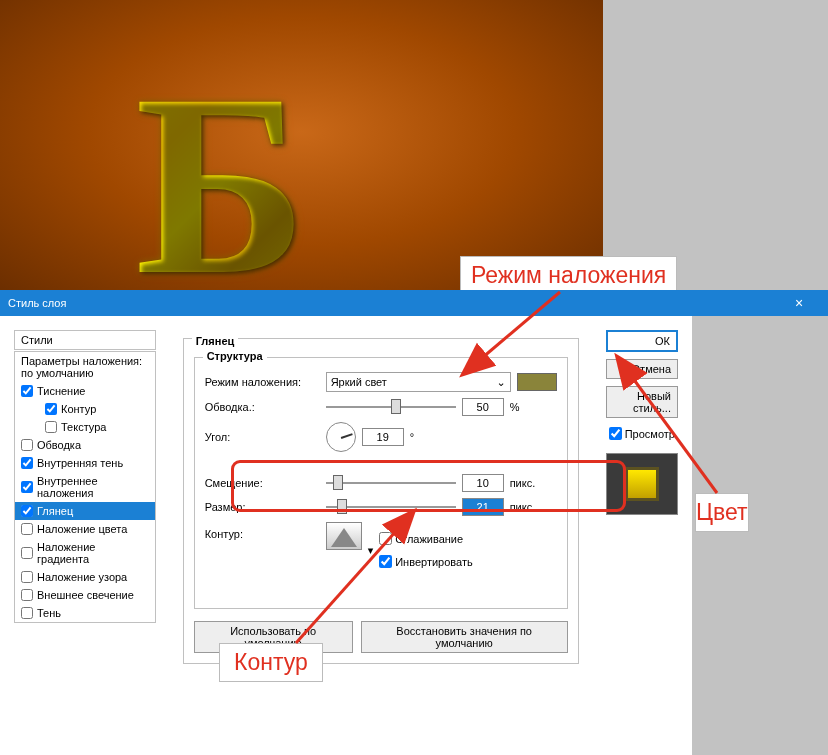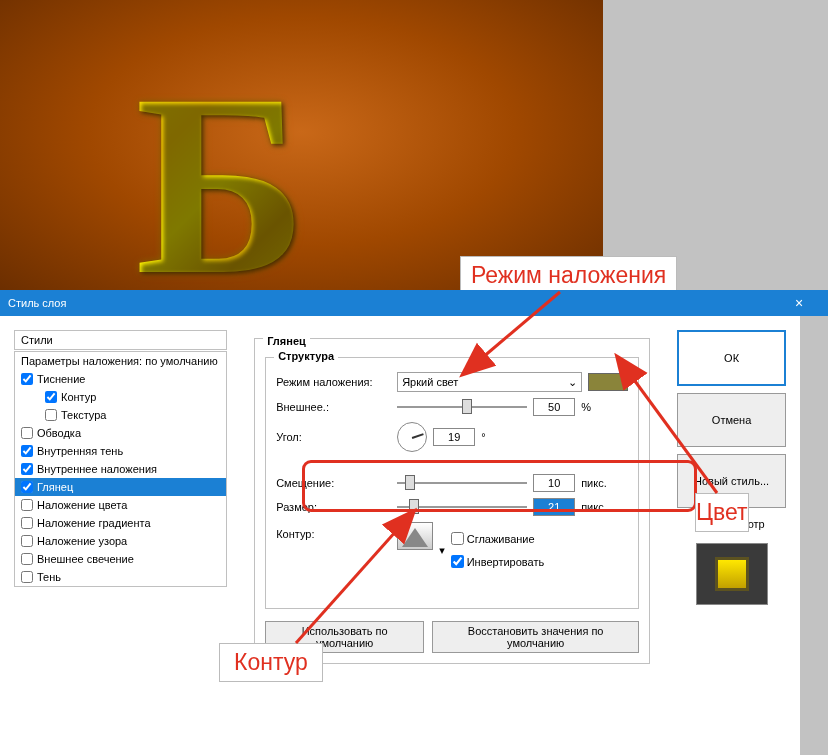--- a/index.html
+++ b/index.html
@@ -1,21 +1,21 @@
 <!DOCTYPE html>
 <html><head>
 <meta charset="utf-8">
 <style>
 *{margin:0;padding:0;box-sizing:border-box;font-family:Tahoma,Arial,sans-serif;font-size:11px}
 body{background:#c2c2c2;width:828px;height:755px;overflow:hidden}
 .canvas{width:603px;height:293px;background:radial-gradient(ellipse at 50% 45%,#c96818 0%,#a04800 50%,#6b2e00 100%);position:relative}
 .letter{position:absolute;left:135px;top:35px;font-size:260px;font-weight:bold;font-family:'Times New Roman',serif;color:#ffe800;text-shadow:2px 2px 4px rgba(0,0,0,.5);background:linear-gradient(135deg,#fff200 0%,#ffd000 30%,#fff200 50%,#d4a800 70%,#fff200 100%);-webkit-background-clip:text;-webkit-text-fill-color:transparent;filter:drop-shadow(0 0 3px #8b6500)}
 .titlebar{background:#1b80d4;color:#fff;height:26px;line-height:26px;padding:0 8px;display:flex;justify-content:space-between;align-items:center;position:absolute;width:828px;top:290px}
 .titlebar .close{width:42px;height:26px;display:flex;align-items:center;justify-content:center;font-size:14px}
-.dialog{position:absolute;top:316px;width:800px;height:439px;background:#fff;padding:14px;display:flex;gap:27px}
+.dialog{position:absolute;top:316px;width:692px;height:439px;background:#fff;padding:14px;display:flex;gap:27px}
 .left{width:235px}
 .styles-header{border:1px solid #c0c0c0;padding:3px 6px;margin-bottom:1px}
 .list{border:1px solid #c0c0c0}
 .row{padding:3px 6px;display:flex;align-items:center;gap:4px;border-bottom:0;cursor:default}
 .row.indent{padding-left:30px}
 .row.sel{background:#1b80d4;color:#fff}
 .row input[type=checkbox]{width:12px;height:12px}
 .mid{flex:1;position:relative}
 .fieldset{border:1px solid #c0c0c0;padding:8px 10px 24px;margin-top:4px;position:relative}
 .fieldset .legend{position:absolute;top:-8px;left:8px;background:#fff;padding:0 4px;font-weight:bold}
@@ -31,21 +31,21 @@
 .numbox.sel{background:#1b80d4;color:#fff}
 .unit{width:40px}
 .anglecircle{width:30px;height:30px;border:1px solid #888;border-radius:50%;position:relative;background:#fff}
 .anglecircle::after{content:'';position:absolute;width:12px;height:1.5px;background:#333;left:50%;top:50%;transform-origin:left;transform:rotate(-19deg)}
 .contourbox{width:36px;height:28px;border:1px solid #888;background:linear-gradient(to top,#ccc,#fff);position:relative;display:flex;align-items:flex-end;justify-content:center}
 .contourbox svg{width:30px;height:24px}
 .ck{display:flex;align-items:center;gap:3px;margin:10px 0}
 .btn{border:1px solid #999;background:#eee;padding:3px 8px;min-width:150px;text-align:center}
 .btnrow{display:flex;gap:8px;justify-content:center;margin-top:12px}
 .right{width:120px;display:flex;flex-direction:column;gap:7px;align-items:stretch}
-.right .btn2{border:1px solid #999;background:#eee;padding:20px 6px;text-align:center}
+.right .btn2{border:1px solid #999;background:#eee;padding:3px 6px;text-align:right}
 .right .btn2.primary{border:2px solid #1b80d4;background:#fff}
 .preview-ck{display:flex;align-items:center;gap:3px;justify-content:center;margin-top:2px}
 .previewbox{width:72px;height:62px;background:#3a3a3a;margin:6px auto;border:1px solid #888;display:flex;align-items:center;justify-content:center}
 .previewbox .inner{width:34px;height:34px;background:linear-gradient(#ffe800,#c2a000);border:3px solid #5c5220}
 .redbox{position:absolute;border:3px solid #e03020;border-radius:9px}
 .callout{position:absolute;font-size:23px;color:#e03020;font-weight:normal;font-family:Arial}
 .arrow{position:absolute;pointer-events:none}
 </style>
 </head>
 <body>
@@ -131,21 +131,21 @@
         <div class="form-row">
           <span class="lbl">Режим наложения:</span>
           <div class="select">
             <span>Яркий свет</span>
             <span>⌄</span>
           </div>
           <div class="colorbox"></div>
         </div>
 
         <div class="form-row">
-          <span class="lbl">Внешнее.:</span>
+          <span class="lbl">Обводка.:</span>
           <div class="slider">
               <div class="track">
                 <div class="thumb" style="left:50%"></div>
               </div>
             </div>
           <div class="numbox">50</div>
           <span class="unit">%</span>
         </div>
 
         <div class="form-row">

